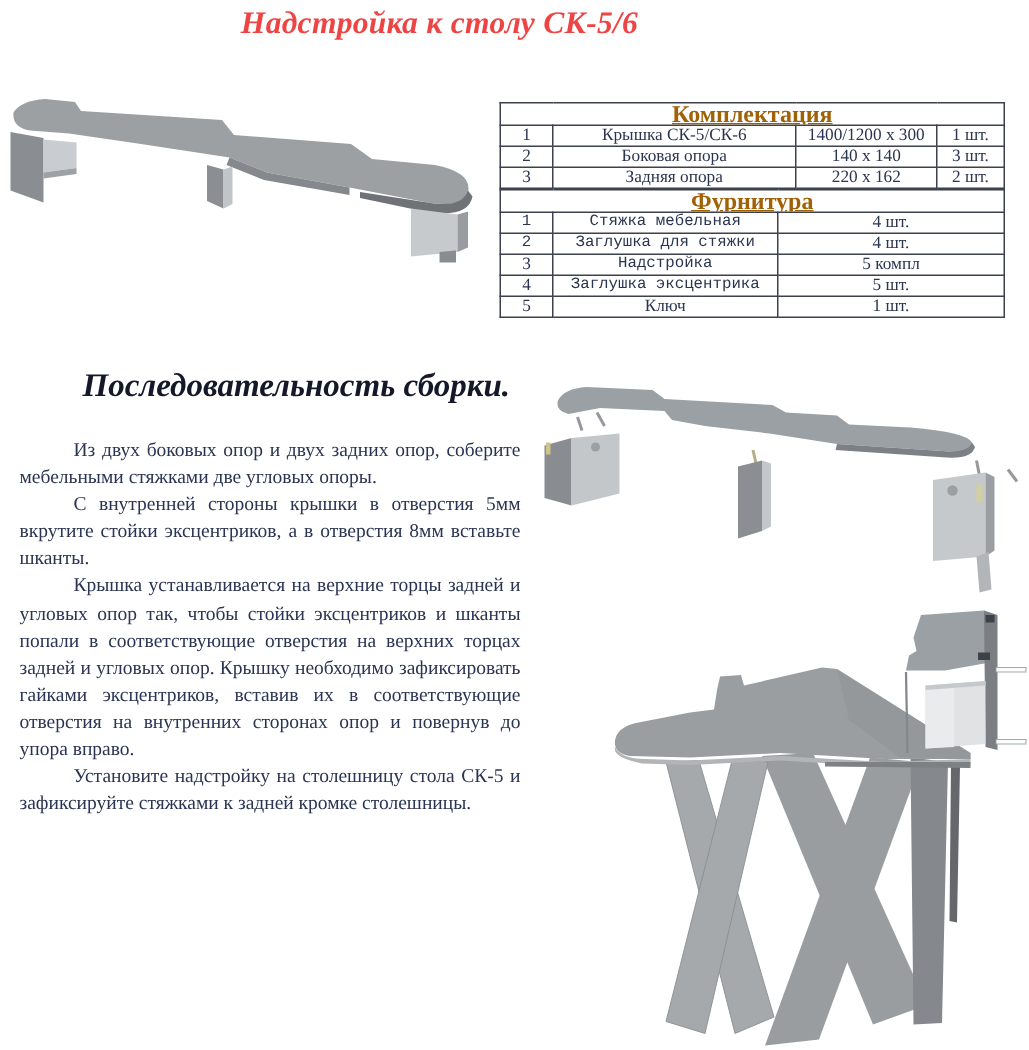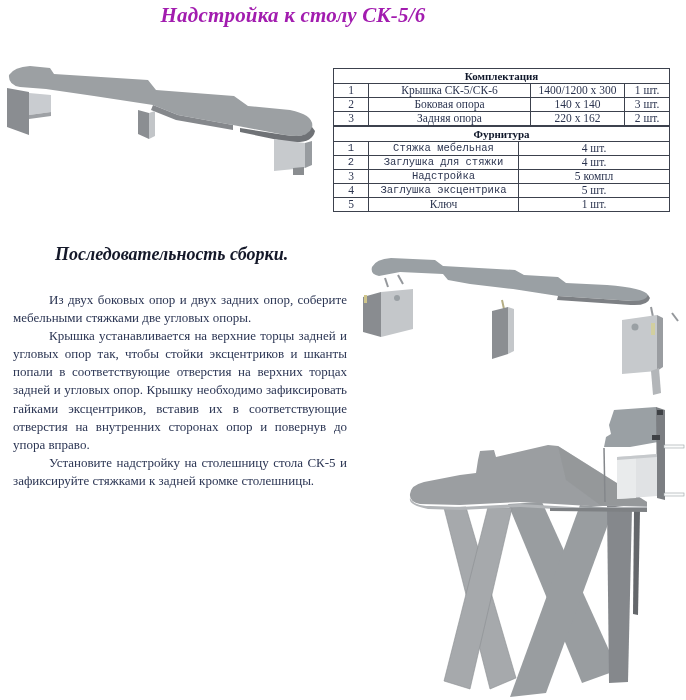--- a/index.html
+++ b/index.html
@@ -1,26 +1,26 @@
 <!DOCTYPE html>
 <html><head>
 <meta charset="utf-8">
 <style>
   html,body{margin:0;padding:0;background:#ffffff;}
   .page{position:relative;width:686px;height:700px;background:#ffffff;overflow:hidden;
         font-family:"Liberation Serif",serif;}
   .title{position:absolute;top:3px;left:0;width:586px;text-align:center;
-         font-size:21px;font-weight:bold;font-style:italic;color:#a21caf;letter-spacing:.2px;}
+         font-size:21px;font-weight:bold;font-style:italic;color:#ef4444;letter-spacing:.2px;}
   .tables-wrap{position:absolute;left:333px;top:68px;width:336px;}
   table{border-collapse:collapse;width:336px;color:#2c3550;table-layout:fixed;}
   td{border:1px solid #3c414d;height:13px;padding:0 2px;font-size:11.5px;
      text-align:center;line-height:13px;overflow:hidden;white-space:nowrap;}
-  td.hdr{font-weight:bold;font-size:11px;color:#0f172a;height:14px;}
+  td.hdr{font-weight:bold;font-size:16px;color:#a16207;height:14px;text-decoration:underline;}
   td.mono{font-family:"Liberation Mono",monospace;font-size:10.5px;}
-  .section-heading{position:absolute;left:55px;top:244px;font-size:18px;
+  .section-heading{position:absolute;left:55px;top:244px;font-size:22px;
                    font-weight:bold;font-style:italic;color:#141829;}
   .bodytext{position:absolute;left:13px;top:291px;width:334px;
             font-size:13px;line-height:18.1px;text-align:justify;color:#2b3553;}
   .bodytext p{margin:0;text-indent:36px;}
   .drawing{position:absolute;}
   #drawing1{left:0px;top:55px;}
   #drawing2{left:345px;top:255px;}
   #drawing3{left:400px;top:390px;}
 </style>
 </head>
@@ -113,20 +113,21 @@
         <td>1 шт.</td>
       </tr>
     </tbody>
       </table>
   </div>
 
   <div class="section-heading">Последовательность сборки.</div>
 
   <div class="bodytext">
     <p>Из двух боковых опор и двух задних опор, соберите мебельными стяжками две угловых опоры.</p>
+    <p>С внутренней стороны крышки в отверстия 5мм вкрутите стойки эксцентриков, а в отверстия 8мм вставьте шканты.</p>
     <p>Крышка устанавливается на верхние торцы задней и угловых опор так, чтобы стойки эксцентриков и шканты попали в соответствующие отверстия на верхних торцах задней и угловых опор. Крышку необходимо зафиксировать гайками эксцентриков, вставив их в соответствующие отверстия на внутренних сторонах опор и повернув до упора вправо.</p>
     <p>Установите надстройку на столешницу стола СК-5 и зафиксируйте стяжками к задней кромке столешницы.</p>
   </div>
 
   <svg id="drawing2" class="drawing" width="341" height="150" viewBox="0 0 341 150">
     <path d="M27,12 Q31,4 46,3 L90,5 L98,11 L170,15 L179,20 L213,22 L221,28 L262,30
              Q299,33 303,40 Q305,47 288,46 L213,41 L168,34 L125,29 L103,25 L98,19 L55,17 L34,21 Q25,19 27,12 Z" fill="#9aa0a4"></path>
     <path d="M213,41 L288,46 Q301,46 303,40 L305,43 Q303,51 286,50 L212,45 Z" fill="#7d8084"></path>
     <line x1="40" y1="23" x2="43" y2="32" stroke="#95989c" stroke-width="2"></line>
     <line x1="53" y1="20" x2="58" y2="29" stroke="#95989c" stroke-width="2"></line>

